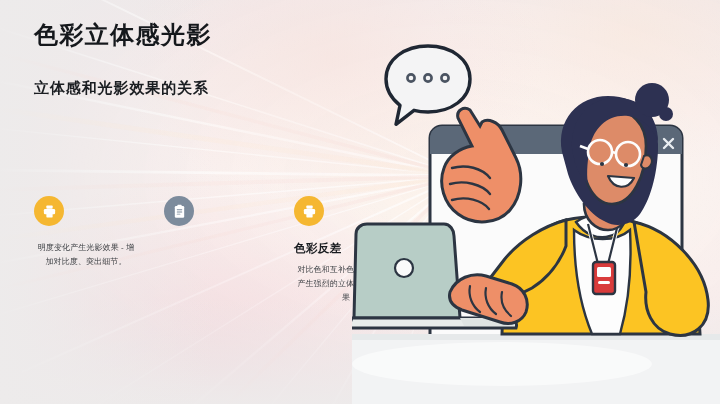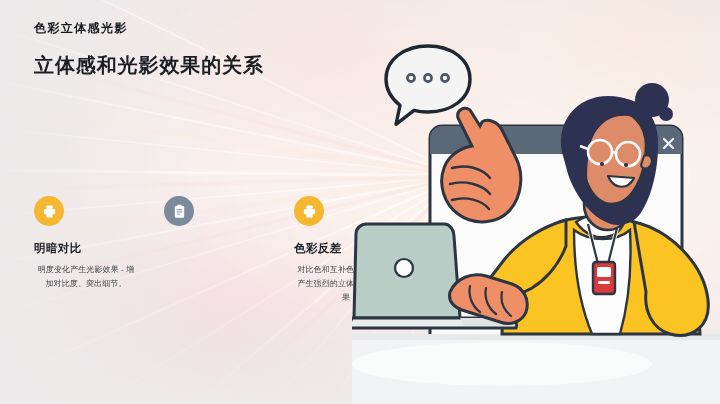--- a/index.html
+++ b/index.html
@@ -29,26 +29,26 @@
   }
   .bg-vig {
     background:
       linear-gradient(90deg, rgba(237,235,235,.97) 0%, rgba(237,235,235,.45) 14%, rgba(237,235,235,0) 30%),
       linear-gradient(0deg, rgba(237,235,235,.92) 0%, rgba(237,235,235,0) 26%);
   }
 
   
   .headings { position:absolute; left:34px; top:22px; }
   .title {
-    font-size:12px; font-weight:700; color:#15181c; letter-spacing:1.4px;
+    font-size:24px; font-weight:700; color:#15181c; letter-spacing:1.4px;
     line-height:1.1; white-space:nowrap;
   }
   .subtitle {
-    margin-top:19px;
-    font-size:20px; font-weight:700; color:#1b1e22; letter-spacing:.9px;
+    margin-top:31px;
+    font-size:15px; font-weight:700; color:#1b1e22; letter-spacing:.9px;
     line-height:1.15; white-space:nowrap;
   }
 
   
   .features { position:absolute; left:34px; top:196px; width:400px; display:flex; gap:0; }
   .feat { width:130px; }
   .feat-icon {
     width:30px; height:30px; border-radius:50%;
     display:flex; align-items:center; justify-content:center;
     margin-bottom:15px;
@@ -132,21 +132,20 @@
   <div class="features">
 
     <div class="feat">
       <div class="feat-icon" style="background:#f5b731">
         <svg width="15" height="15" viewBox="0 0 24 24" fill="#ffffff">
           <rect x="7" y="2.5" width="10" height="5" rx="1"></rect>
           <rect x="3" y="8" width="18" height="8.5" rx="2"></rect>
           <rect x="7" y="15" width="10" height="6.5" rx="1"></rect>
         </svg>
       </div>
-      <div class="feat-title">明暗对比</div>
       <div class="feat-body">明度变化产生光影效果 - 增加对比度、突出细节。</div>
     </div>
 
     <div class="feat">
       <div class="feat-icon" style="background:#7c8b9c">
         <svg width="15" height="15" viewBox="0 0 24 24" fill="#ffffff">
           <rect x="4.5" y="3" width="15" height="19" rx="2"></rect>
           <rect x="8.5" y="1" width="7" height="3.6" rx="1.2"></rect>
           <g fill="#7c8b9c">
             <rect x="7.5" y="8.5" width="9" height="1.4" rx=".7"></rect>

